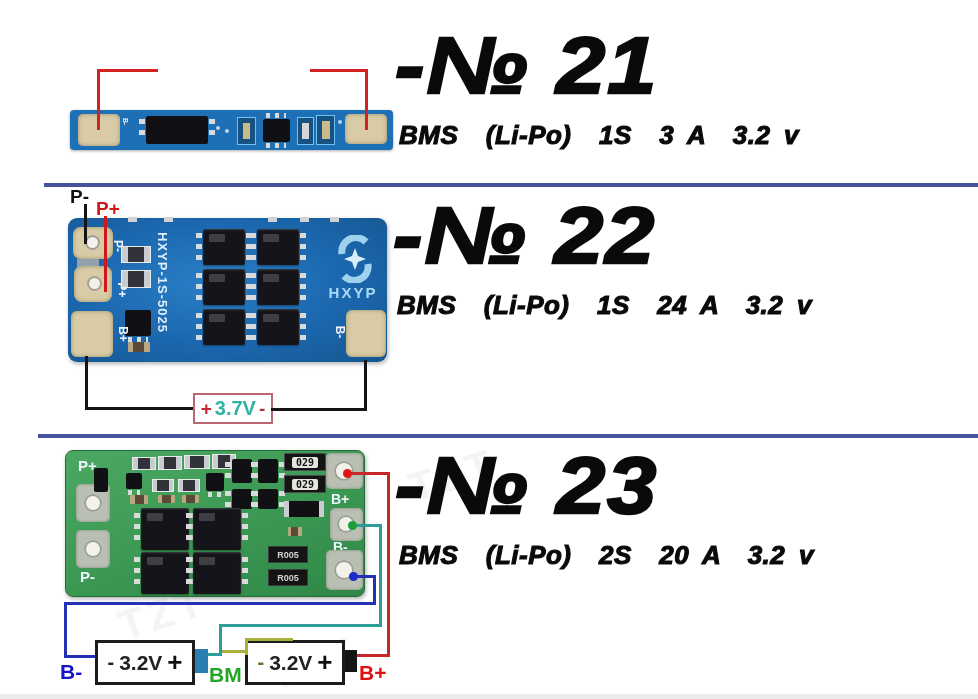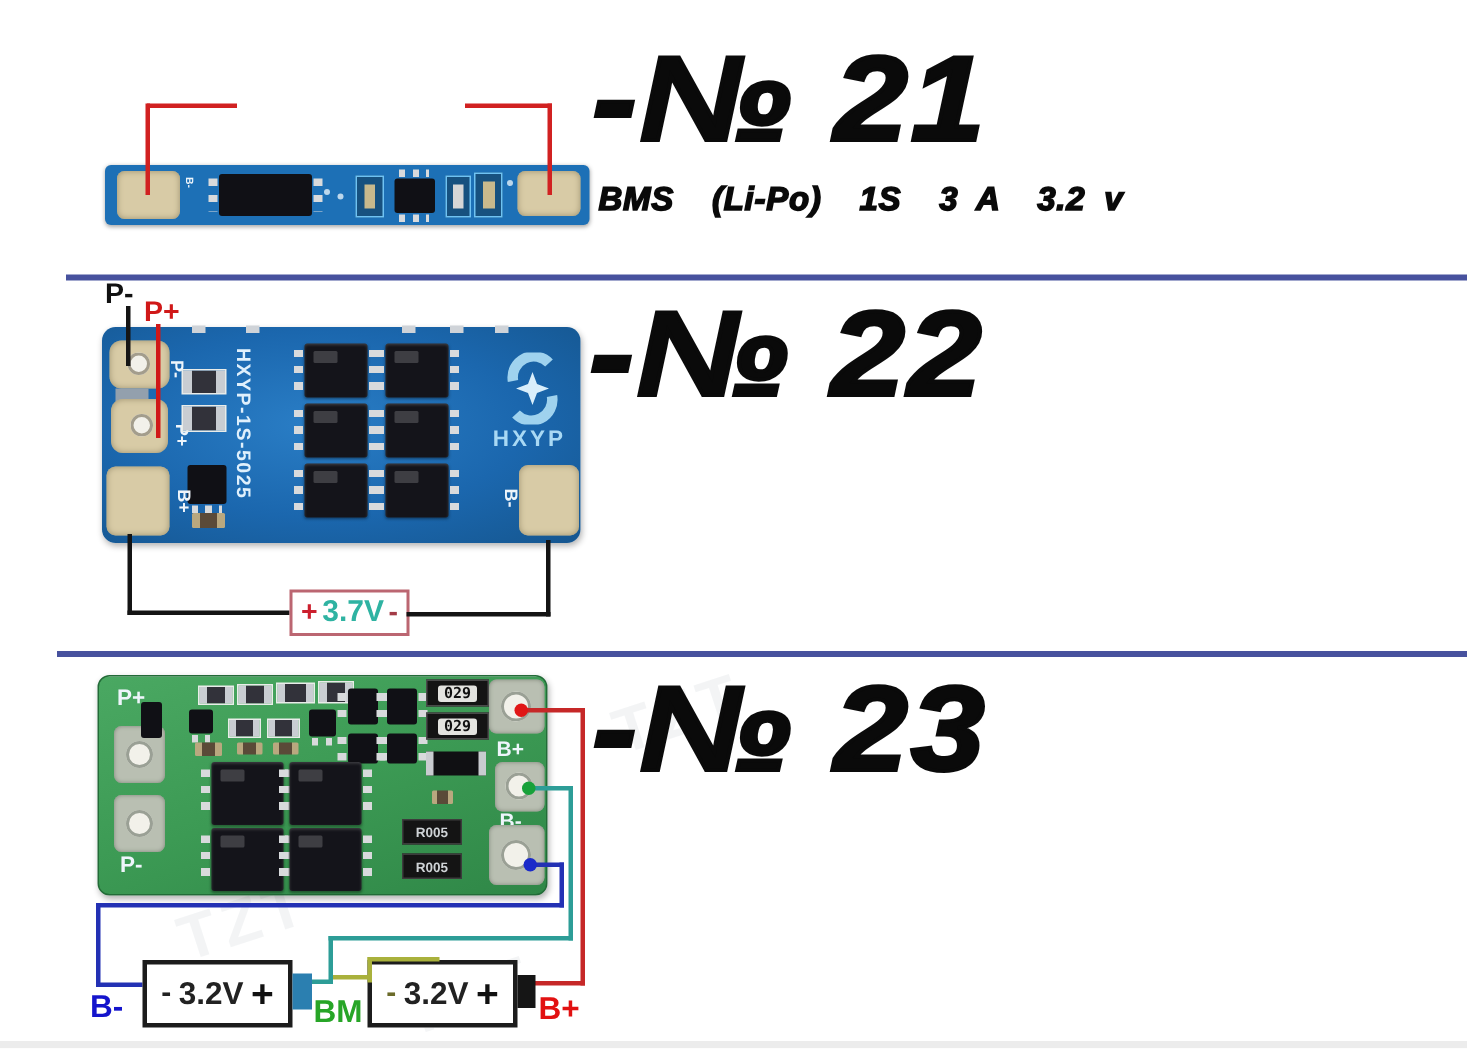--- a/index.html
+++ b/index.html
@@ -3,21 +3,21 @@
 <meta charset="utf-8">
 <style>
   html,body{margin:0;padding:0;background:#fff}
   .stage{position:relative;width:978px;height:699px;background:#ffffff;overflow:hidden;
          font-family:"Liberation Sans","DejaVu Sans",sans-serif;}
   .abs{position:absolute}
   .wire{position:absolute}
   .num-title{position:absolute;font-style:italic;font-weight:700;font-size:80px;line-height:1;
              color:#0a0a0a;letter-spacing:2px;white-space:pre;-webkit-text-stroke:2.5px #0a0a0a;
              transform:scaleX(1.1);transform-origin:0 50%;}
-  .spec{position:absolute;font-style:italic;font-weight:700;font-size:22px;color:#0a0a0a;
+  .spec{position:absolute;font-style:italic;font-weight:700;font-size:26px;color:#0a0a0a;
         letter-spacing:.5px;word-spacing:6px;white-space:pre;-webkit-text-stroke:1.1px #0a0a0a;}
   .silk{position:absolute;color:#eef5fb;font-weight:700;line-height:1}
   .rot{transform:rotate(90deg);transform-origin:center}
   .mos{position:absolute;background:#14141a;border-radius:2px;
        box-shadow:inset 0 1px 2px rgba(255,255,255,.18),0 1px 2px rgba(0,0,0,.4)}
   .legsL{position:absolute;left:-7px;width:6px;background:repeating-linear-gradient(180deg,#d8dadc 0 5px,rgba(0,0,0,0) 5px 11px)}
   .legsR{position:absolute;right:-7px;width:6px;background:repeating-linear-gradient(180deg,#d8dadc 0 5px,rgba(0,0,0,0) 5px 11px)}
   .legsT{position:absolute;top:-6px;height:5px;background:repeating-linear-gradient(90deg,#d8dadc 0 4px,rgba(0,0,0,0) 4px 9px)}
   .legsB{position:absolute;bottom:-6px;height:5px;background:repeating-linear-gradient(90deg,#d8dadc 0 4px,rgba(0,0,0,0) 4px 9px)}
   .mark{position:absolute;left:6px;top:5px;width:16px;height:8px;background:rgba(255,255,255,.18);border-radius:1px}
@@ -153,20 +153,21 @@
   <div class="wire" style="left:85px;top:407px;width:110px;height:3px;background:#141414;"></div>
   <div class="abs" style="left:193px;top:393px;width:80px;height:31px;background:#fff;border:2px solid #bb6671;box-sizing:border-box;display:flex;align-items:center;justify-content:center;gap:3px;">
     <span style="color:#cc1f2d;font-weight:800;font-size:19px;">+</span>
     <span style="color:#2fb3a2;font-weight:800;font-size:20px;">3.7V</span>
     <span style="color:#a33b46;font-weight:800;font-size:19px;">-</span>
   </div>
   <div class="wire" style="left:271px;top:408px;width:96px;height:3px;background:#141414;"></div>
   <div class="wire" style="left:364px;top:360px;width:3px;height:51px;background:#141414;"></div>
 
   <div class="num-title" style="left:393px;top:196px;">-№ 22</div>
+  <div class="spec" style="left:397px;top:290px;">BMS  (Li-Po)  1S  24 A  3.2 v</div>
 
   <div class="abs" style="left:38px;top:434px;width:940px;height:4px;background:#47529e;"></div>
 
   <div class="wm" style="left:72px;top:498px;">TZT</div>
   <div class="wm" style="left:118px;top:590px;">TZT</div>
   <div class="wm" style="left:408px;top:452px;">TZT</div>
   <div class="wm" style="left:268px;top:640px;">TZT</div>
 
   <div class="abs" style="left:65px;top:450px;width:300px;height:147px;background:linear-gradient(160deg,#4aa862 0%,#3c9a54 50%,#2f8747 100%);border:1px solid #236b38;box-sizing:border-box;border-radius:8px;box-shadow:1px 2px 4px rgba(0,0,0,.3);">
     <div class="silk" style="left:12px;top:7px;font-size:15px;">P+</div>
@@ -296,15 +297,16 @@
 
   <div class="wire" style="left:222px;top:650px;width:26px;height:3px;background:#a9b13c;"></div>
   <div class="wire" style="left:245px;top:638px;width:48px;height:3px;background:#a9b13c;"></div>
   <div class="wire" style="left:245px;top:638px;width:3px;height:17px;background:#a9b13c;"></div>
 
   <div class="abs" style="left:60px;top:660px;font-size:21px;font-weight:800;color:#1414cc;">B-</div>
   <div class="abs" style="left:209px;top:663px;font-size:21px;font-weight:800;color:#27a527;">BM</div>
   <div class="abs" style="left:359px;top:661px;font-size:21px;font-weight:800;color:#e21111;">B+</div>
 
   <div class="num-title" style="left:395px;top:446px;">-№ 23</div>
+  <div class="spec" style="left:399px;top:540px;">BMS  (Li-Po)  2S  20 A  3.2 v</div>
 
   <div class="abs" style="left:0;top:694px;width:978px;height:5px;background:#ececec;"></div>
 </div>
 
 </body></html>

